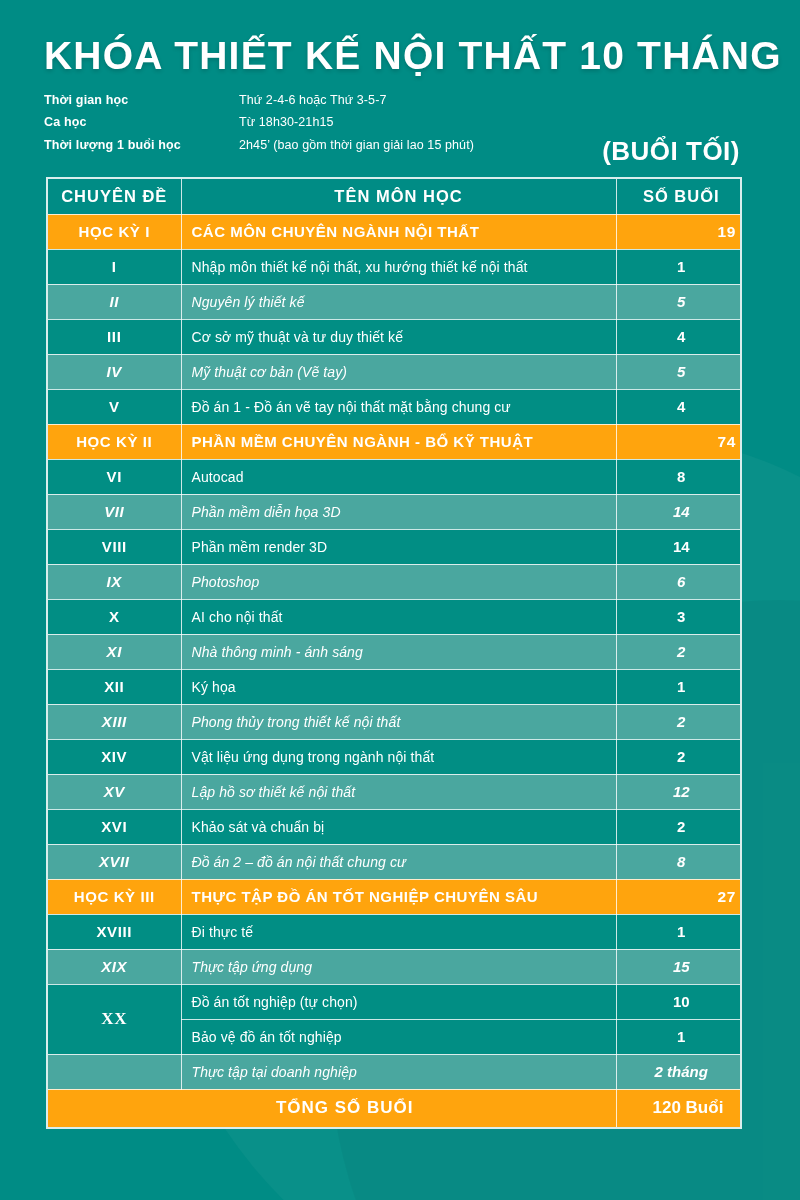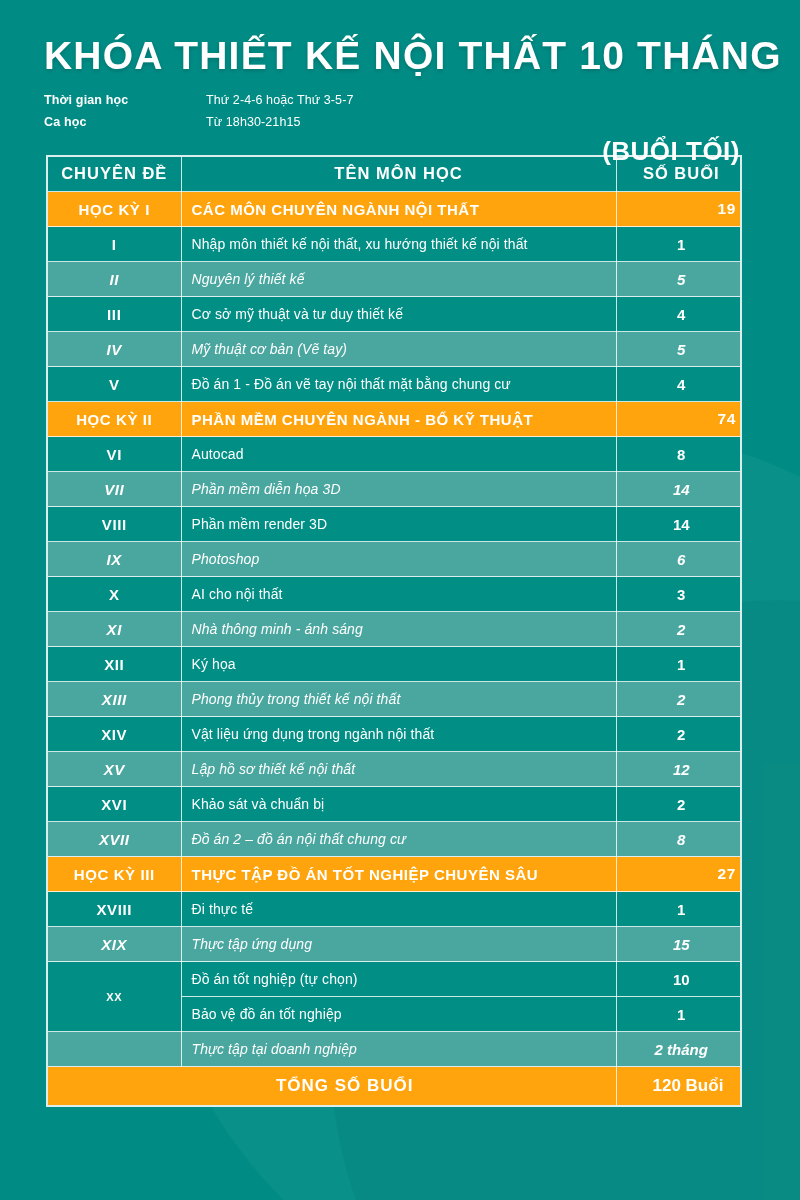--- a/index.html
+++ b/index.html
@@ -77,20 +77,21 @@
     display: flex;
     flex-direction: column;
     gap: 3px;
     max-width: 560px;
   }
   .info-row {
     display: flex;
     align-items: center;
     font-size: 12.5px;
     line-height: 1.55;
+    gap: 33px;
   }
   .info-label {
     width: 162px;
     font-weight: bold;
     letter-spacing: 0.15px;
   }
   .info-value {
     font-weight: normal;
     letter-spacing: 0.1px;
   }
@@ -179,23 +180,24 @@
   }
   tr.total td.total-label {
     text-align: center;
     font-size: 17px;
     letter-spacing: 1px;
   }
   tr.total td.total-value {
     font-size: 17px;
   }
   td.merged {
-    font-size: 11px;
+    font-size: 17px;
     font-weight: bold;
     background: #018e84;
+    font-family: Liberation Serif, serif;
   }
   td.empty-code { background: #4aa79f; }
 </style>
 </head>
 <body>
 
 <div class="bg-swoosh"></div>
 <div class="bg-swoosh2"></div>
 
 <div class="page">
@@ -205,20 +207,24 @@
     <div class="hero-sub">(BUỔI TỐI)</div>
 
     <div class="info-block">
       <div class="info-row">
         <span class="info-label">Thời gian học</span>
         <span class="info-value">Thứ 2-4-6 hoặc Thứ 3-5-7</span>
       </div>
       <div class="info-row">
         <span class="info-label">Ca học</span>
         <span class="info-value">Từ 18h30-21h15</span>
+      </div>
+      <div class="info-row">
+        <span class="info-label">Thời lượng 1 buổi học</span>
+        <span class="info-value">2h45’ (bao gồm thời gian giải lao 15 phút)</span>
       </div>
     </div>
   </header>
 
   <div class="table-wrap">
     <table class="curriculum">
       <colgroup>
         <col class="c1">
           <col class="c2">
           <col class="c3">

